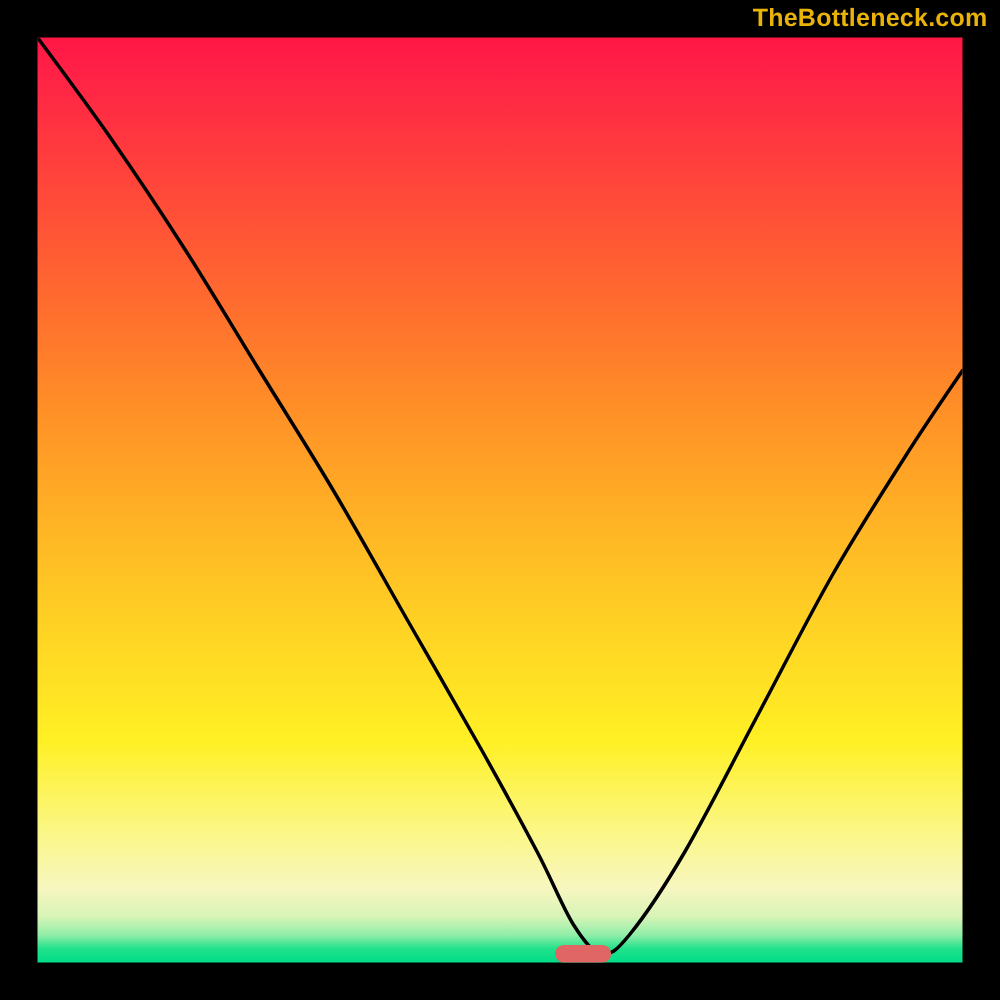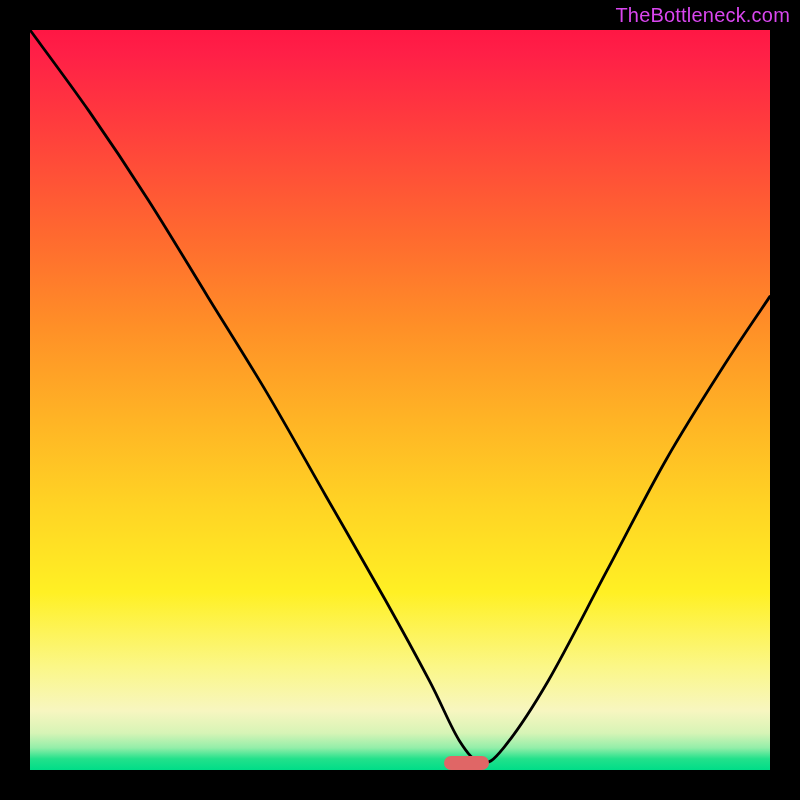--- a/index.html
+++ b/index.html
@@ -51,24 +51,24 @@
   .marker {
     position: absolute;
     height: 14px;
     border-radius: 7px;
     background: #e06666;
   }
   .watermark {
     position: absolute;
     top: 4px;
     right: 10px;
-    color: #d946ef;
+    color: #eab308;
     font-size: 20px;
     letter-spacing: 0.2px;
-    font-weight: 400;
+    font-weight: 700;
   }
 </style>
 </head>
 <body>
 
 <div class="chart-wrap">
 
   <div class="watermark">TheBottleneck.com</div>
 
   <div class="plot-area">

